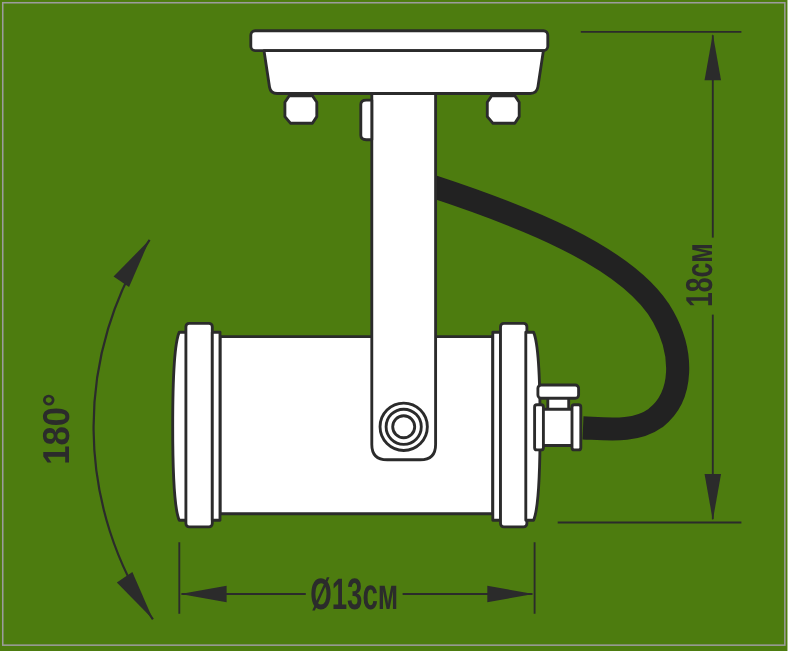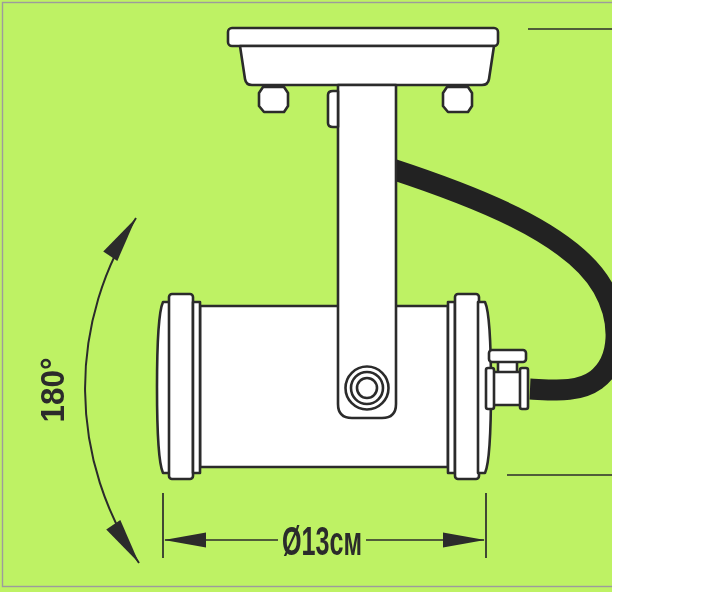--- a/index.html
+++ b/index.html
@@ -1,16 +1,16 @@
 <!DOCTYPE html>
 <html><head>
 <meta charset="utf-8">
 <style>
   html,body{margin:0;padding:0;background:#fff;}
-  .stage{position:relative;width:612px;height:592px;background:#bef264;overflow:hidden;}
+  .stage{position:relative;width:716px;height:592px;background:#4d7c0f;overflow:hidden;}
   svg{display:block;}
   .ln{fill:#ffffff;stroke:#2b2b2b;stroke-width:2.6;stroke-linejoin:round;}
   .thin{stroke:#2b2b2b;stroke-width:1.7;fill:none;stroke-linecap:butt;}
   .arc{stroke:#2b2b2b;stroke-width:2;fill:none;}
   .arrow{fill:#2b2b2b;stroke:none;}
   .cable{fill:none;stroke-width:21;stroke-linecap:butt;}
   .lbl{font-family:"Liberation Sans",sans-serif;font-weight:700;font-size:34px;fill:#2b2b2b;}
   .lbl-big{font-family:"Liberation Sans",sans-serif;font-weight:700;font-size:40px;fill:#2b2b2b;}
 </style>
 </head>

